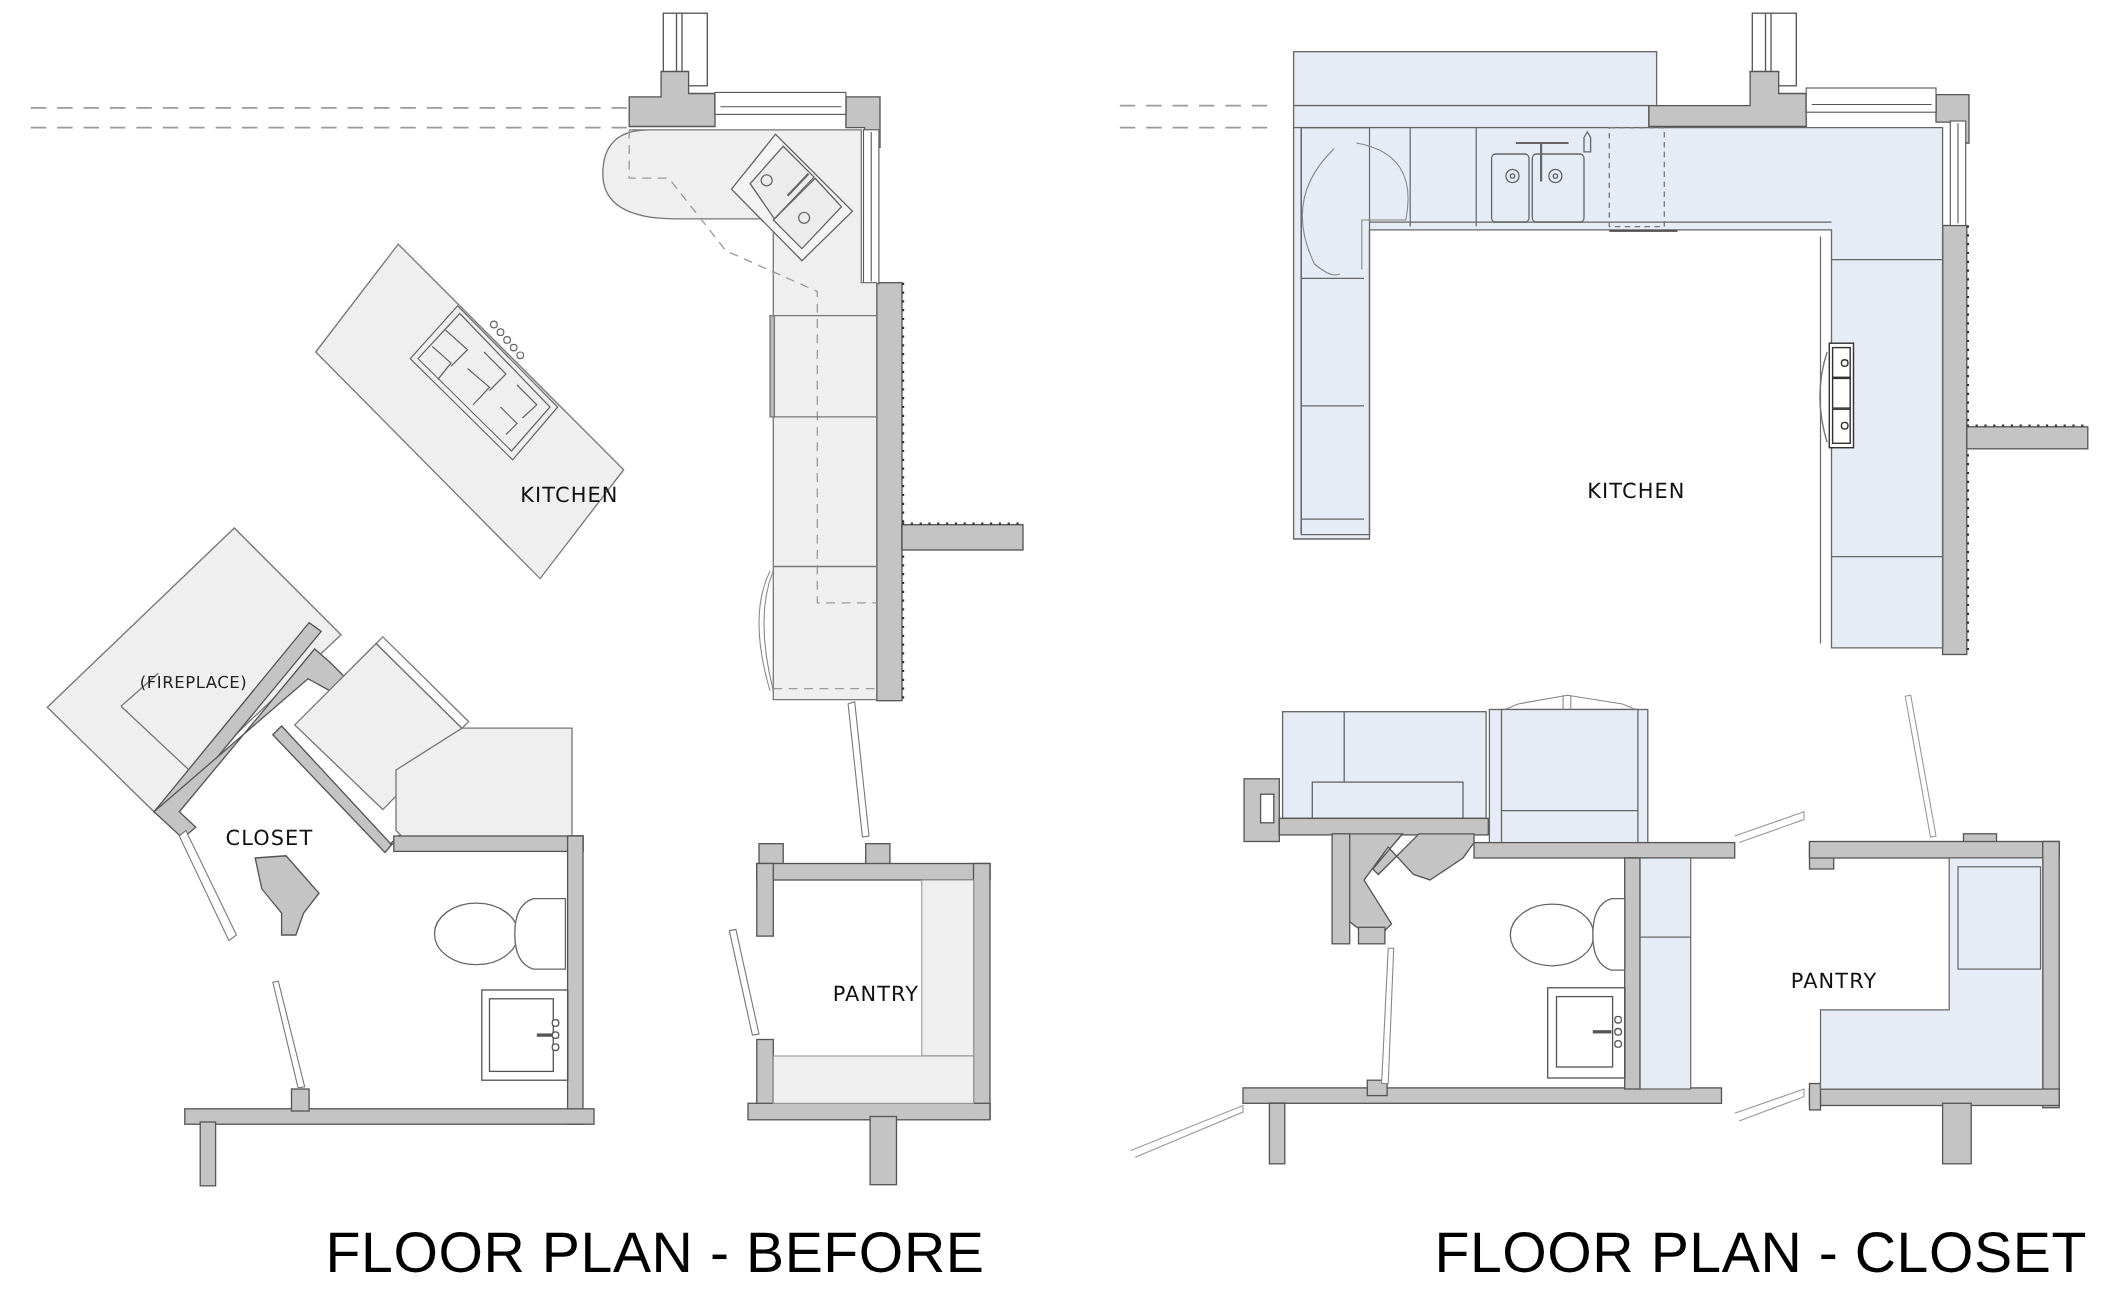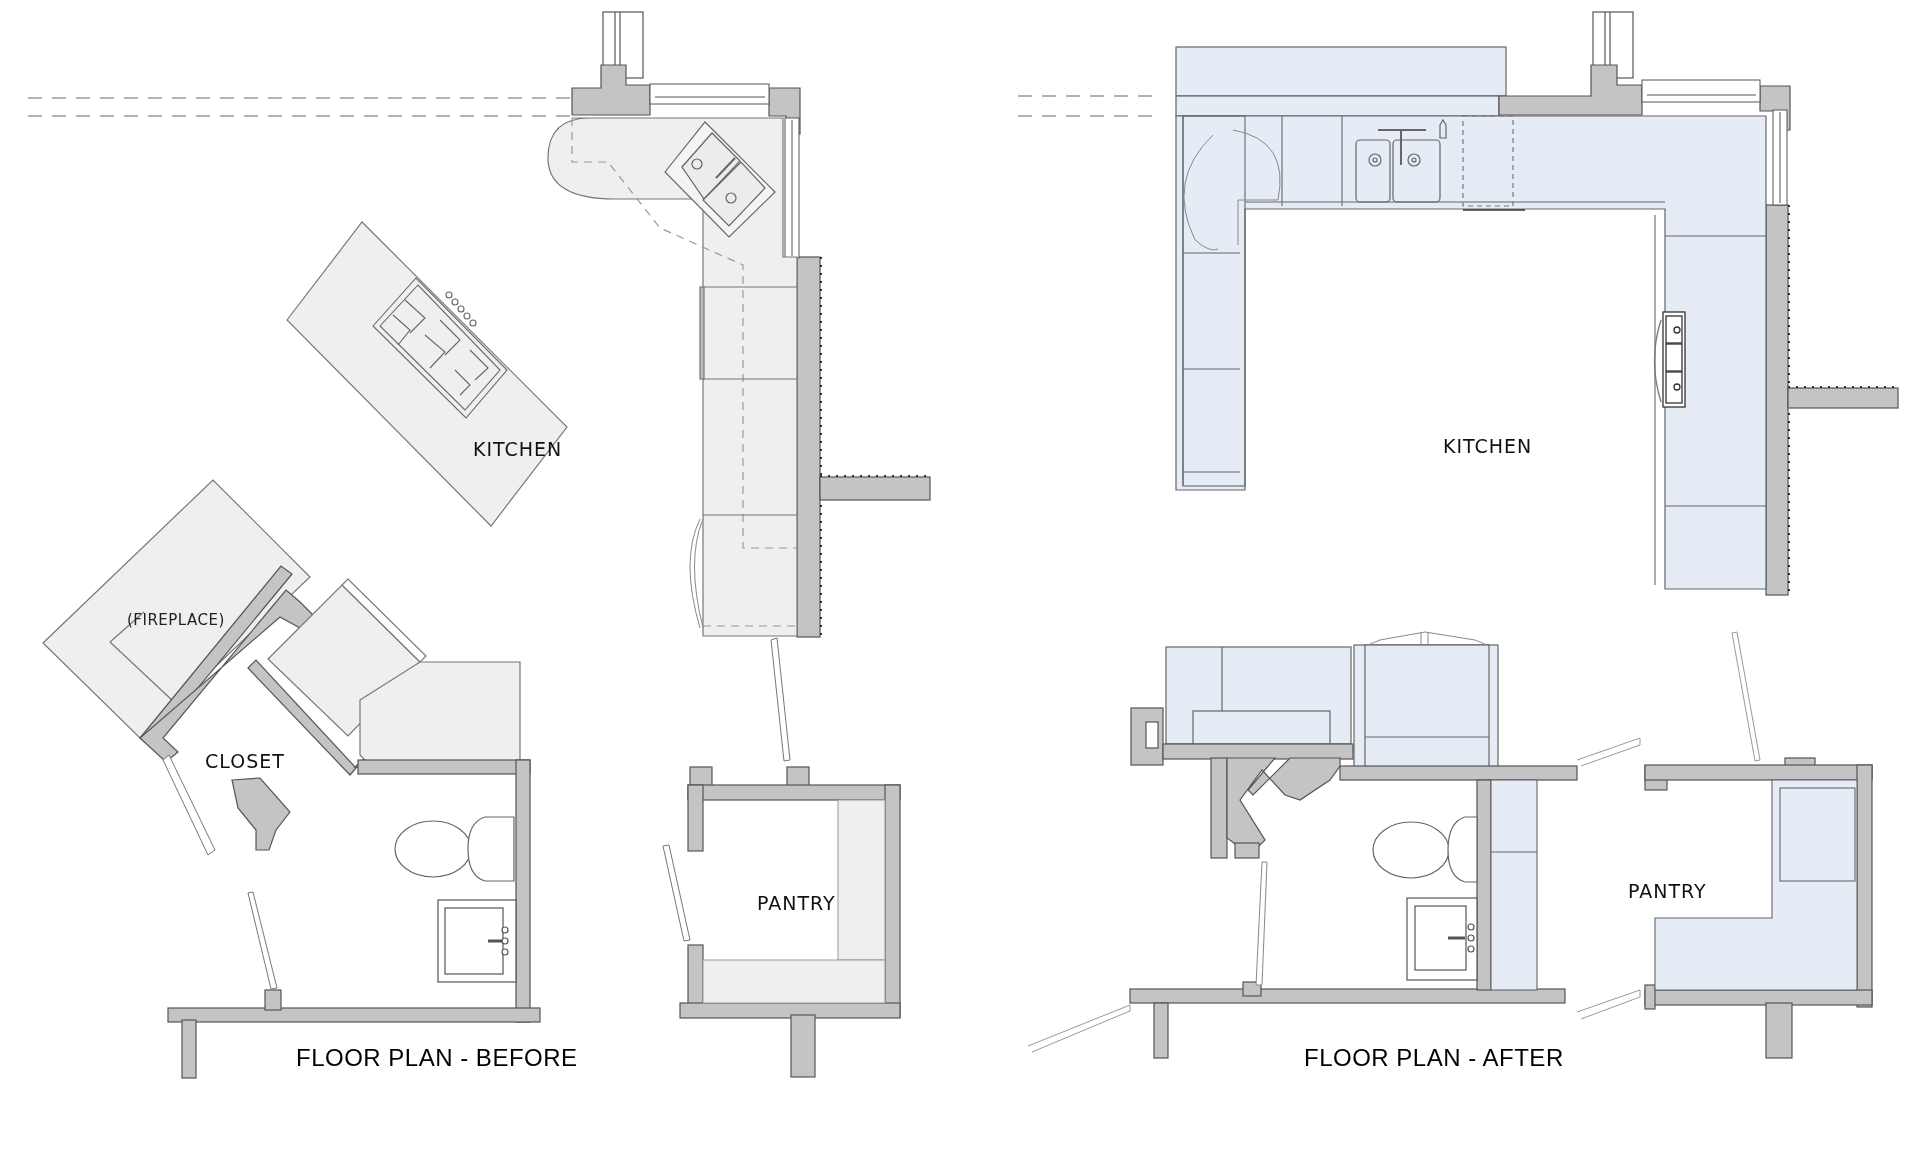--- a/index.html
+++ b/index.html
@@ -1,20 +1,20 @@
 <!DOCTYPE html>
 <html><head>
 <meta charset="utf-8">
 <style>
   html, body { margin: 0; padding: 0; background: #ffffff; }
   body { width: 1920px; height: 1173px; position: relative; overflow: hidden; font-family: "Liberation Sans", sans-serif; }
   svg.plan { position: absolute; left: 0; top: 0; }
   .room-label { font-family: "DejaVu Sans", sans-serif; font-size: 19px; fill: #111; letter-spacing: 1px; }
   .room-label-small { font-family: "DejaVu Sans", sans-serif; font-size: 15px; fill: #222; letter-spacing: 0.5px; }
-  .caption { position: absolute; top: 1044px; font-family: "Liberation Sans", sans-serif; font-size: 24px; color: #000; letter-spacing: 0.5px; white-space: nowrap; }
+  .caption { position: absolute; top: 1109px; font-family: "Liberation Sans", sans-serif; font-size: 52px; color: #000; letter-spacing: 0.5px; white-space: nowrap; }
   .caption.before { left: 296px; }
   .caption.after { left: 1304px; }
 </style>
 </head>
 <body>
 
 <svg class="plan" width="1920" height="1173" viewBox="0 0 1920 1173">
   <defs>
     <pattern id="hatch" width="6" height="6" patternUnits="userSpaceOnUse">
       <rect width="6" height="6" fill="#c4c4c4"></rect>
@@ -326,13 +326,13 @@
     </g>
     <g fill="#e5ecf5" stroke="#666" stroke-width="1.1">
       <path d="M1772 780 L1857 780 L1857 990 L1655 990 L1655 918 L1772 918 Z"></path>
       <rect x="1780" y="788" width="75" height="93"></rect>
     </g>
     <text class="room-label" x="1628" y="898">PANTRY</text>
   </g>
 </svg>
 
 <div class="caption before">FLOOR PLAN - BEFORE</div>
-<div class="caption after">FLOOR PLAN - AFTER</div>
+<div class="caption after">FLOOR PLAN - CLOSET</div>
 
 </body></html>

